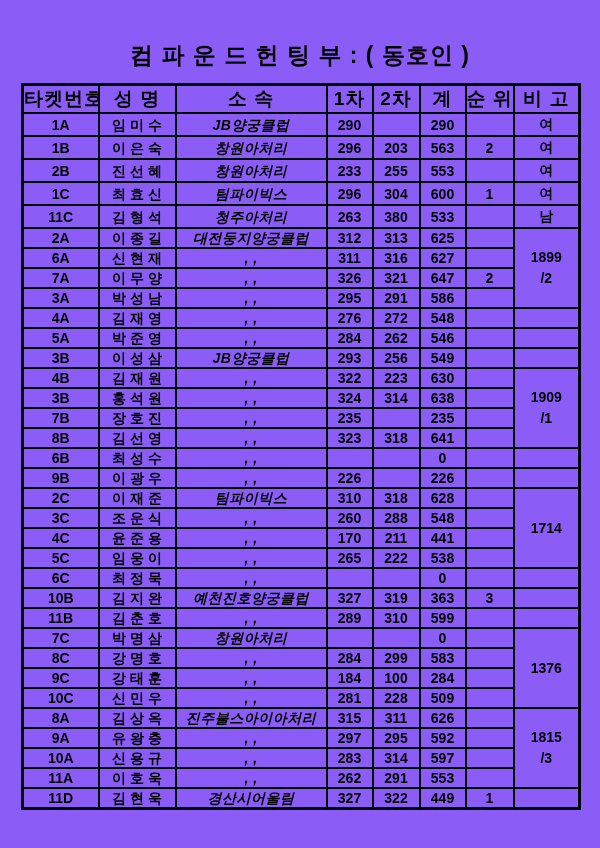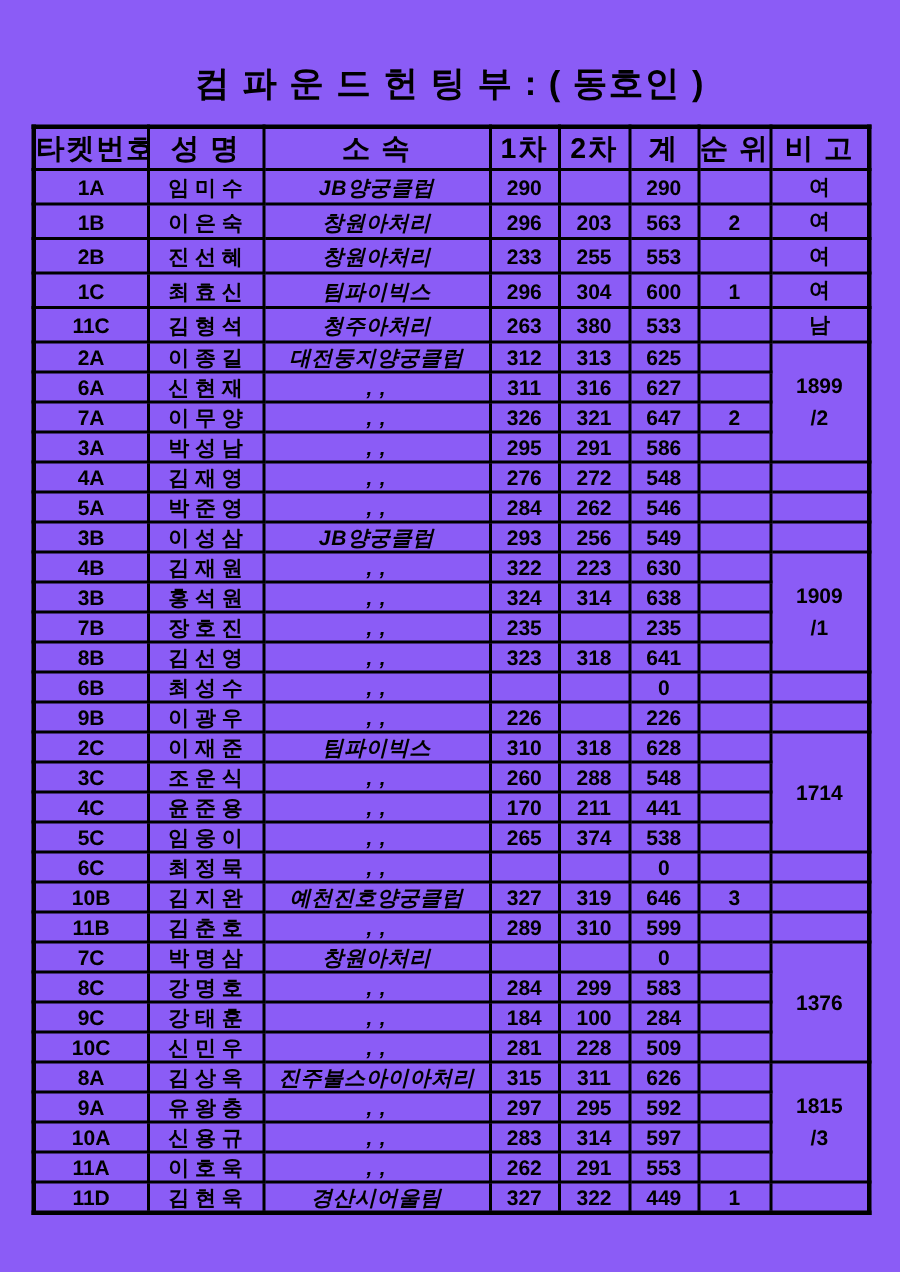--- a/index.html
+++ b/index.html
@@ -315,21 +315,21 @@
             <td>170</td>
             <td>211</td>
             <td>441</td>
             <td></td>
           </tr>
           <tr>
             <td>5C</td>
             <td>임 웅 이</td>
             <td class="club-cell">, ,</td>
             <td>265</td>
-            <td>374</td>
+            <td>222</td>
             <td>538</td>
             <td></td>
           </tr>
           <tr>
             <td>6C</td>
             <td>최 정 묵</td>
             <td class="club-cell">, ,</td>
             <td></td>
             <td></td>
             <td>0</td>
@@ -337,21 +337,21 @@
             <td class="note-cell" rowspan="1">
               <div></div>
             </td>
           </tr>
           <tr>
             <td>10B</td>
             <td>김 지 완</td>
             <td class="club-cell">예천진호양궁클럽</td>
             <td>327</td>
             <td>319</td>
-            <td>646</td>
+            <td>363</td>
             <td>3</td>
             <td class="note-cell" rowspan="1">
               <div></div>
             </td>
           </tr>
           <tr>
             <td>11B</td>
             <td>김 춘 호</td>
             <td class="club-cell">, ,</td>
             <td>289</td>

